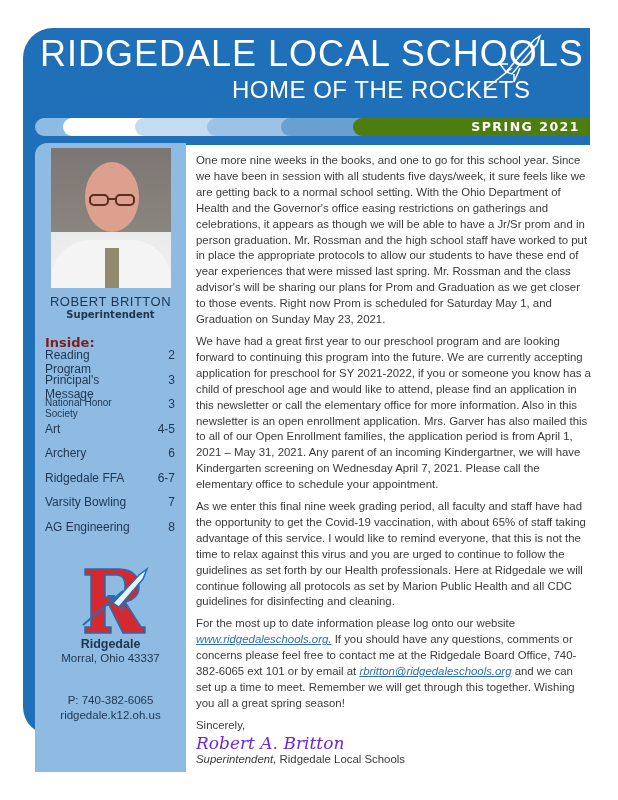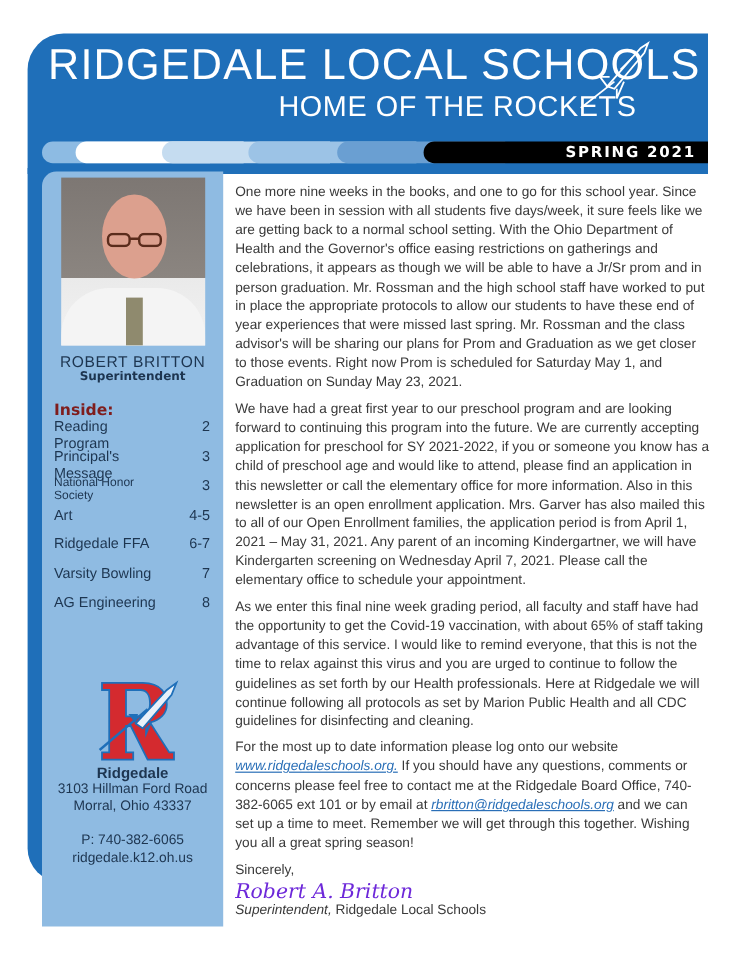--- a/index.html
+++ b/index.html
@@ -14,21 +14,21 @@
   .subtitle { position:absolute; left:232px; top:76px; color:#fff; font-family:"Liberation Sans", sans-serif;
               font-size:24px; letter-spacing:0.5px; white-space:nowrap; }
   .rocket { position:absolute; left:482px; top:34px; width:60px; height:58px; }
   .stripes { position:absolute; left:35px; top:118px; width:555px; height:18px; }
   .stripe { position:absolute; top:0; height:18px; border-radius:9px 0 0 9px; }
   .s1 { left:0; width:140px; background:#8dbbe3; }
   .s2 { left:28px; width:140px; background:#ffffff; }
   .s3 { left:100px; width:140px; background:#c5dcf0; }
   .s4 { left:172px; width:140px; background:#9cc3e6; }
   .s5 { left:246px; width:140px; background:#6a9fd2; }
-  .s6 { left:318px; width:237px; background:#000000; border-radius:9px 0 0 9px; }
+  .s6 { left:318px; width:237px; background:#4d7c0f; border-radius:9px 0 0 9px; }
   .spring { position:absolute; right:10px; top:1px; color:#fff; font-weight:bold; font-size:12.5px;
             letter-spacing:1.5px; font-family:"DejaVu Sans", sans-serif; }
   .sidebar { position:absolute; left:35px; top:143px; width:151px; height:629px; background:#8fbbe2;
              border-top-left-radius:12px; }
   .photo { position:absolute; left:16px; top:5px; width:120px; height:140px; background:
            radial-gradient(circle at 50% 38%, #e3a48f 0, #d98f7c 22%, transparent 23%),
            linear-gradient(#7d7773, #8b8580 60%, #eaeaea 60%, #f2f2f2); overflow:hidden; }
   .photo .head { position:absolute; left:34px; top:14px; width:54px; height:70px; border-radius:50%;
                  background:#dca08e; }
   .photo .glasses { position:absolute; left:36px; top:46px; width:50px; height:12px; }
@@ -112,20 +112,24 @@
       </div>
     <div class="toc-row small">
         <span>National Honor Society</span>
         <span style="font-size:12px">3</span>
       </div>
     <div class="toc-row">
         <span>Art</span>
         <span>4-5</span>
       </div>
     <div class="toc-row">
+        <span>Archery</span>
+        <span>6</span>
+      </div>
+    <div class="toc-row">
         <span>Ridgedale FFA</span>
         <span>6-7</span>
       </div>
     <div class="toc-row">
         <span>Varsity Bowling</span>
         <span>7</span>
       </div>
     <div class="toc-row">
         <span>AG Engineering</span>
         <span>8</span>
@@ -134,21 +138,20 @@
 
   <svg class="logo" viewBox="0 0 70 70">
     <path d="M6 4 H40 C56 4 60 14 60 22 C60 30 54 35 46 37 L62 62 H66 V68 H44 L30 40 H26 V62 H32 V68 H6 V62 H12 V10 H6 Z M26 10 V32 H38 C44 32 46 28 46 21 C46 14 43 10 38 10 Z" fill="#d42a2f" stroke="#1f6fb9" stroke-width="1.5"></path>
     <path d="M4 60 L44 26" stroke="#1f6fb9" stroke-width="2" fill="none"></path>
     <path d="M34 38 L60 10 L68 4 L64 14 L40 42 Z" fill="#e9f1fa" stroke="#1f6fb9" stroke-width="1.5"></path>
     <path d="M36 30 L28 30 L34 38" fill="#1f6fb9"></path>
     <path d="M42 42 L42 50 L48 36" fill="#1f6fb9"></path>
   </svg>
   <div class="org">
     <div class="bold">Ridgedale</div>
-    <div>3103 Hillman Ford Road</div>
     <div>Morral, Ohio 43337</div>
   </div>
   <div class="contact">
     <div>P: 740-382-6065</div>
     <div>ridgedale.k12.oh.us</div>
   </div>
 </div>
 
 <div class="main">
   <div class="letter">

